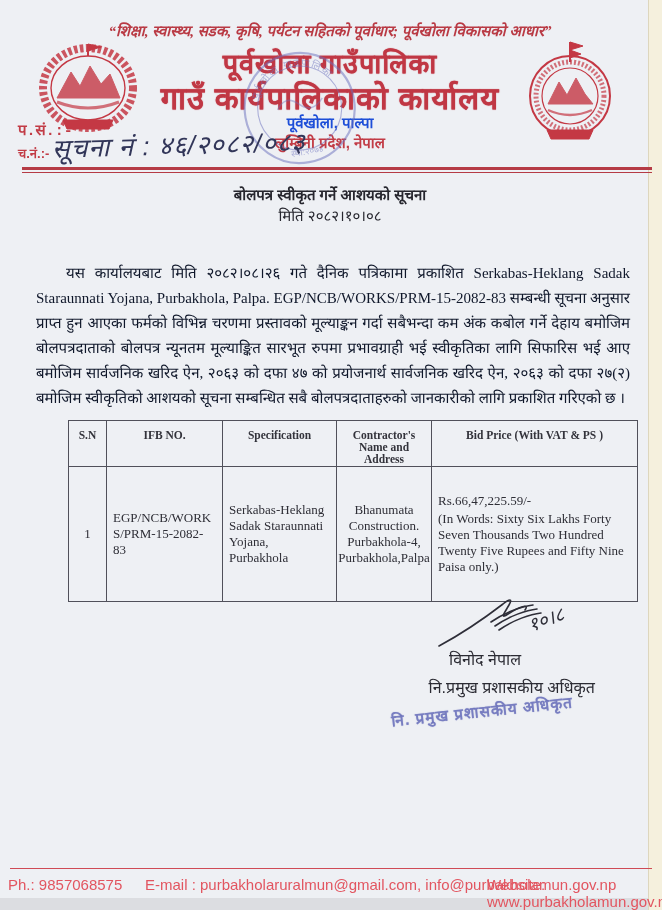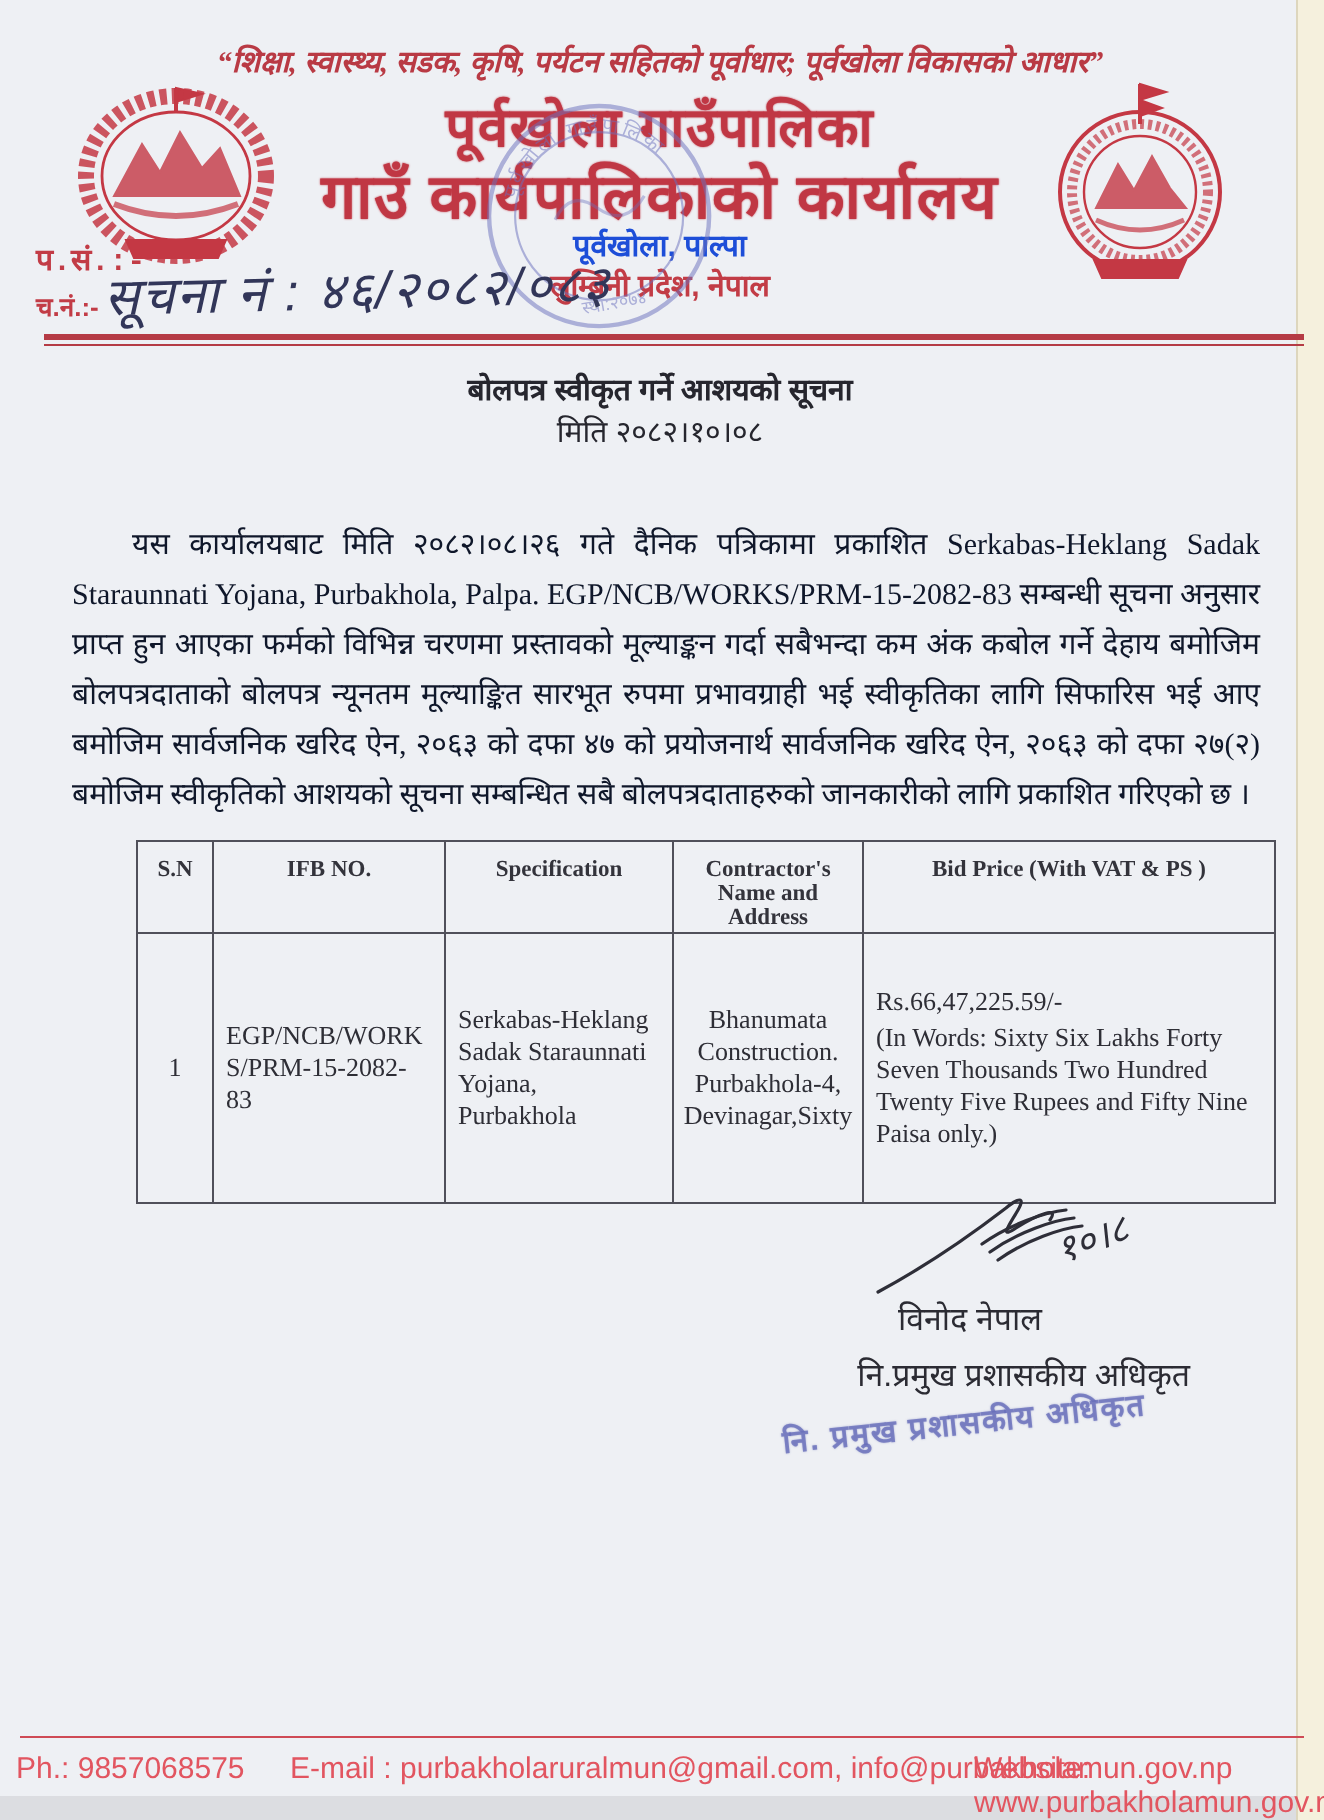--- a/index.html
+++ b/index.html
@@ -188,21 +188,21 @@
   <div class="bid-table">
     <div class="cell head sn">S.N</div>
     <div class="cell head">IFB NO.</div>
     <div class="cell head">Specification</div>
     <div class="cell head">Contractor's Name and Address</div>
     <div class="cell head last">Bid Price (With VAT  &amp; PS )</div>
 
     <div class="cell body sn">1</div>
     <div class="cell body ifb">EGP/NCB/WORKS/​PRM-15-2082-83</div>
     <div class="cell body">Serkabas-Heklang Sadak Staraunnati Yojana, Purbakhola</div>
-    <div class="cell body ctr">Bhanumata Construction. Purbakhola-4, Devinagar,Sixty</div>
+    <div class="cell body ctr">Bhanumata Construction. Purbakhola-4, Purbakhola,Palpa</div>
     <div class="cell body last">
       <span class="bid-amount">Rs.66,47,225.59/-</span>
       <span class="bid-words">(In Words: Sixty Six Lakhs Forty Seven Thousands Two Hundred Twenty Five Rupees and Fifty Nine  Paisa only.)</span>
     </div>
   </div>
 
   <div class="sig-scribble">
     <svg width="140" height="56" viewBox="0 0 140 56">
       <g fill="none" stroke="#2e2e38" stroke-width="1.6" stroke-linecap="round">
         <path d="M4,52 C30,38 55,20 68,10 C74,5 78,4 74,11 C70,18 64,26 73,20 C84,13 95,9 90,16"></path>

